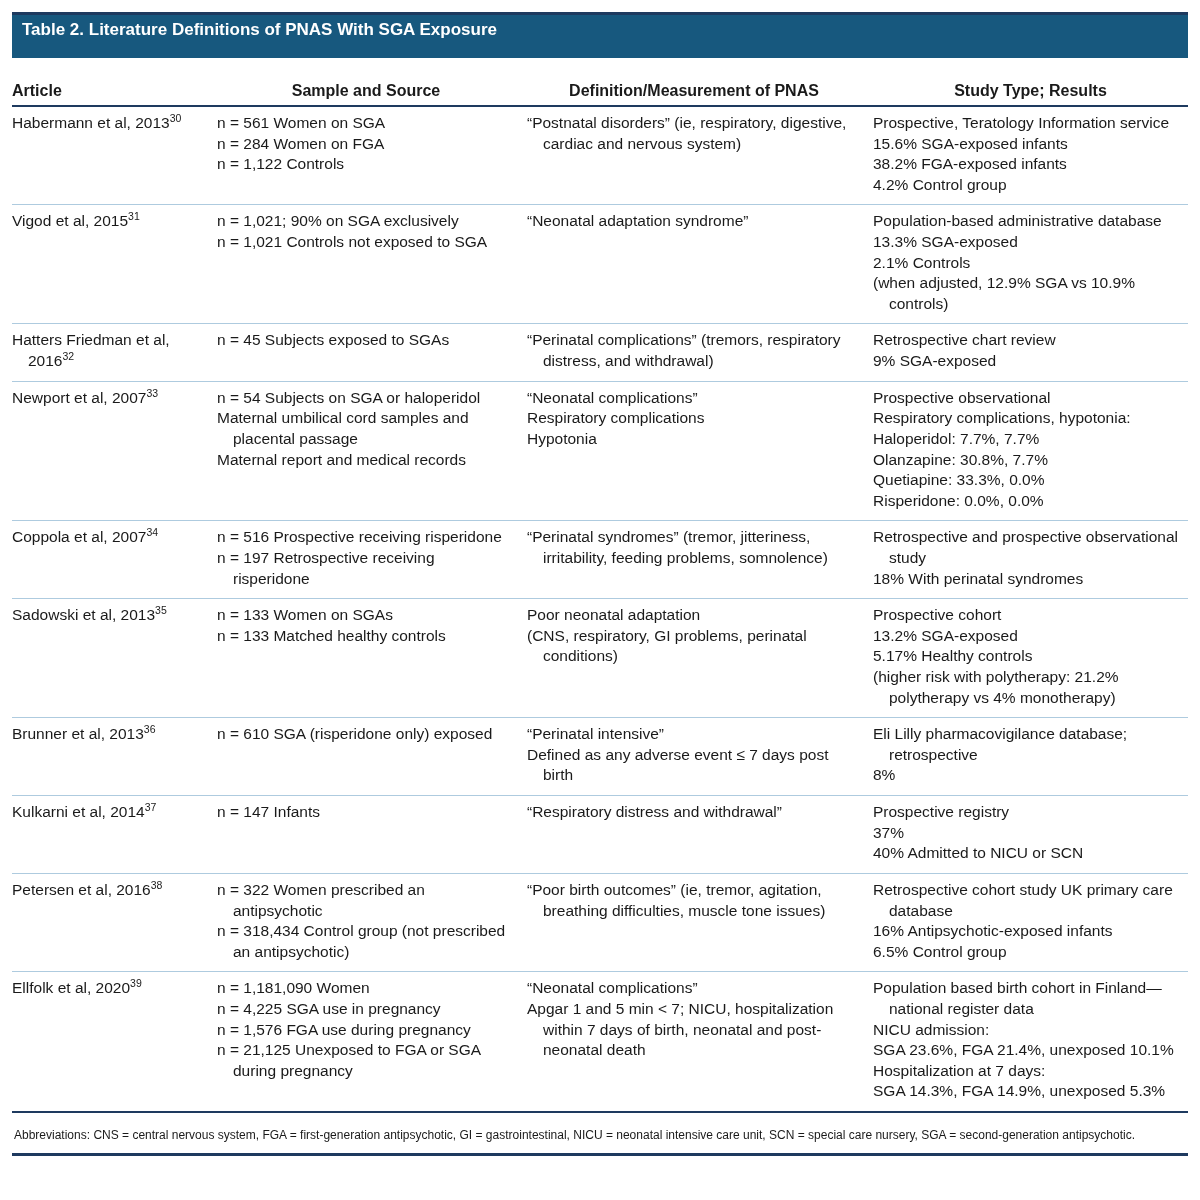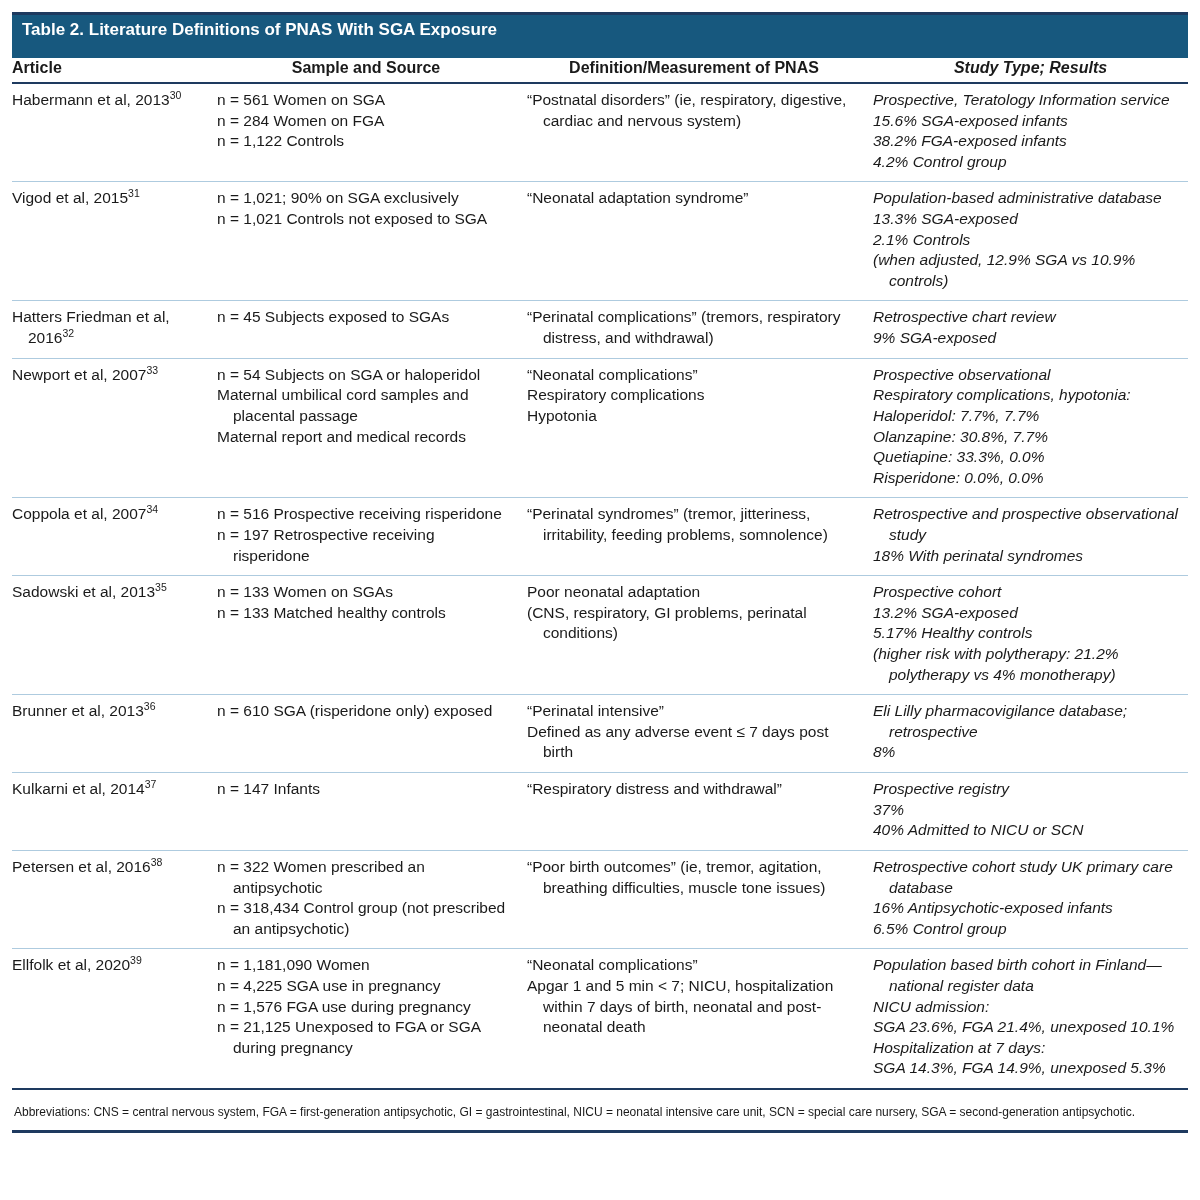--- a/index.html
+++ b/index.html
@@ -16,30 +16,30 @@
     border-top: 3px solid var(--rule, #1e3a5f);
     color: var(--band_text, #ffffff);
     font-weight: bold; font-size: 17px;
     height: 46px; line-height: 30px;
     padding: 0 10px;
   }
 
   .head-row {
     display: flex;
     border-bottom: 2px solid var(--rule, #1e3a5f);
-    padding: 1px 0 5px 0;
+    padding: 24px 0 5px 0;
     font-weight: bold; font-size: 16px; align-items: flex-end;
   }
   .center { text-align: center; }
 
   .cell { flex: none; padding-right: 12px; }
   .col-article { width: 205px; }
   .col-sample  { width: 310px; }
   .col-def     { width: 346px; }
-  .col-results { width: 315px; padding-right: 0; font-style: italic; }
+  .col-results { width: 315px; padding-right: 0; }
 
   .t-row {
     display: flex;
     padding: 6px 0 9px 0;
     border-bottom: 1px solid var(--divider, #aecbdf);
     font-size: 15.5px; line-height: 1.33;
   }
   .t-row:last-child { border-bottom: none; }
 
   .line { padding-left: 16px; text-indent: -16px; }

